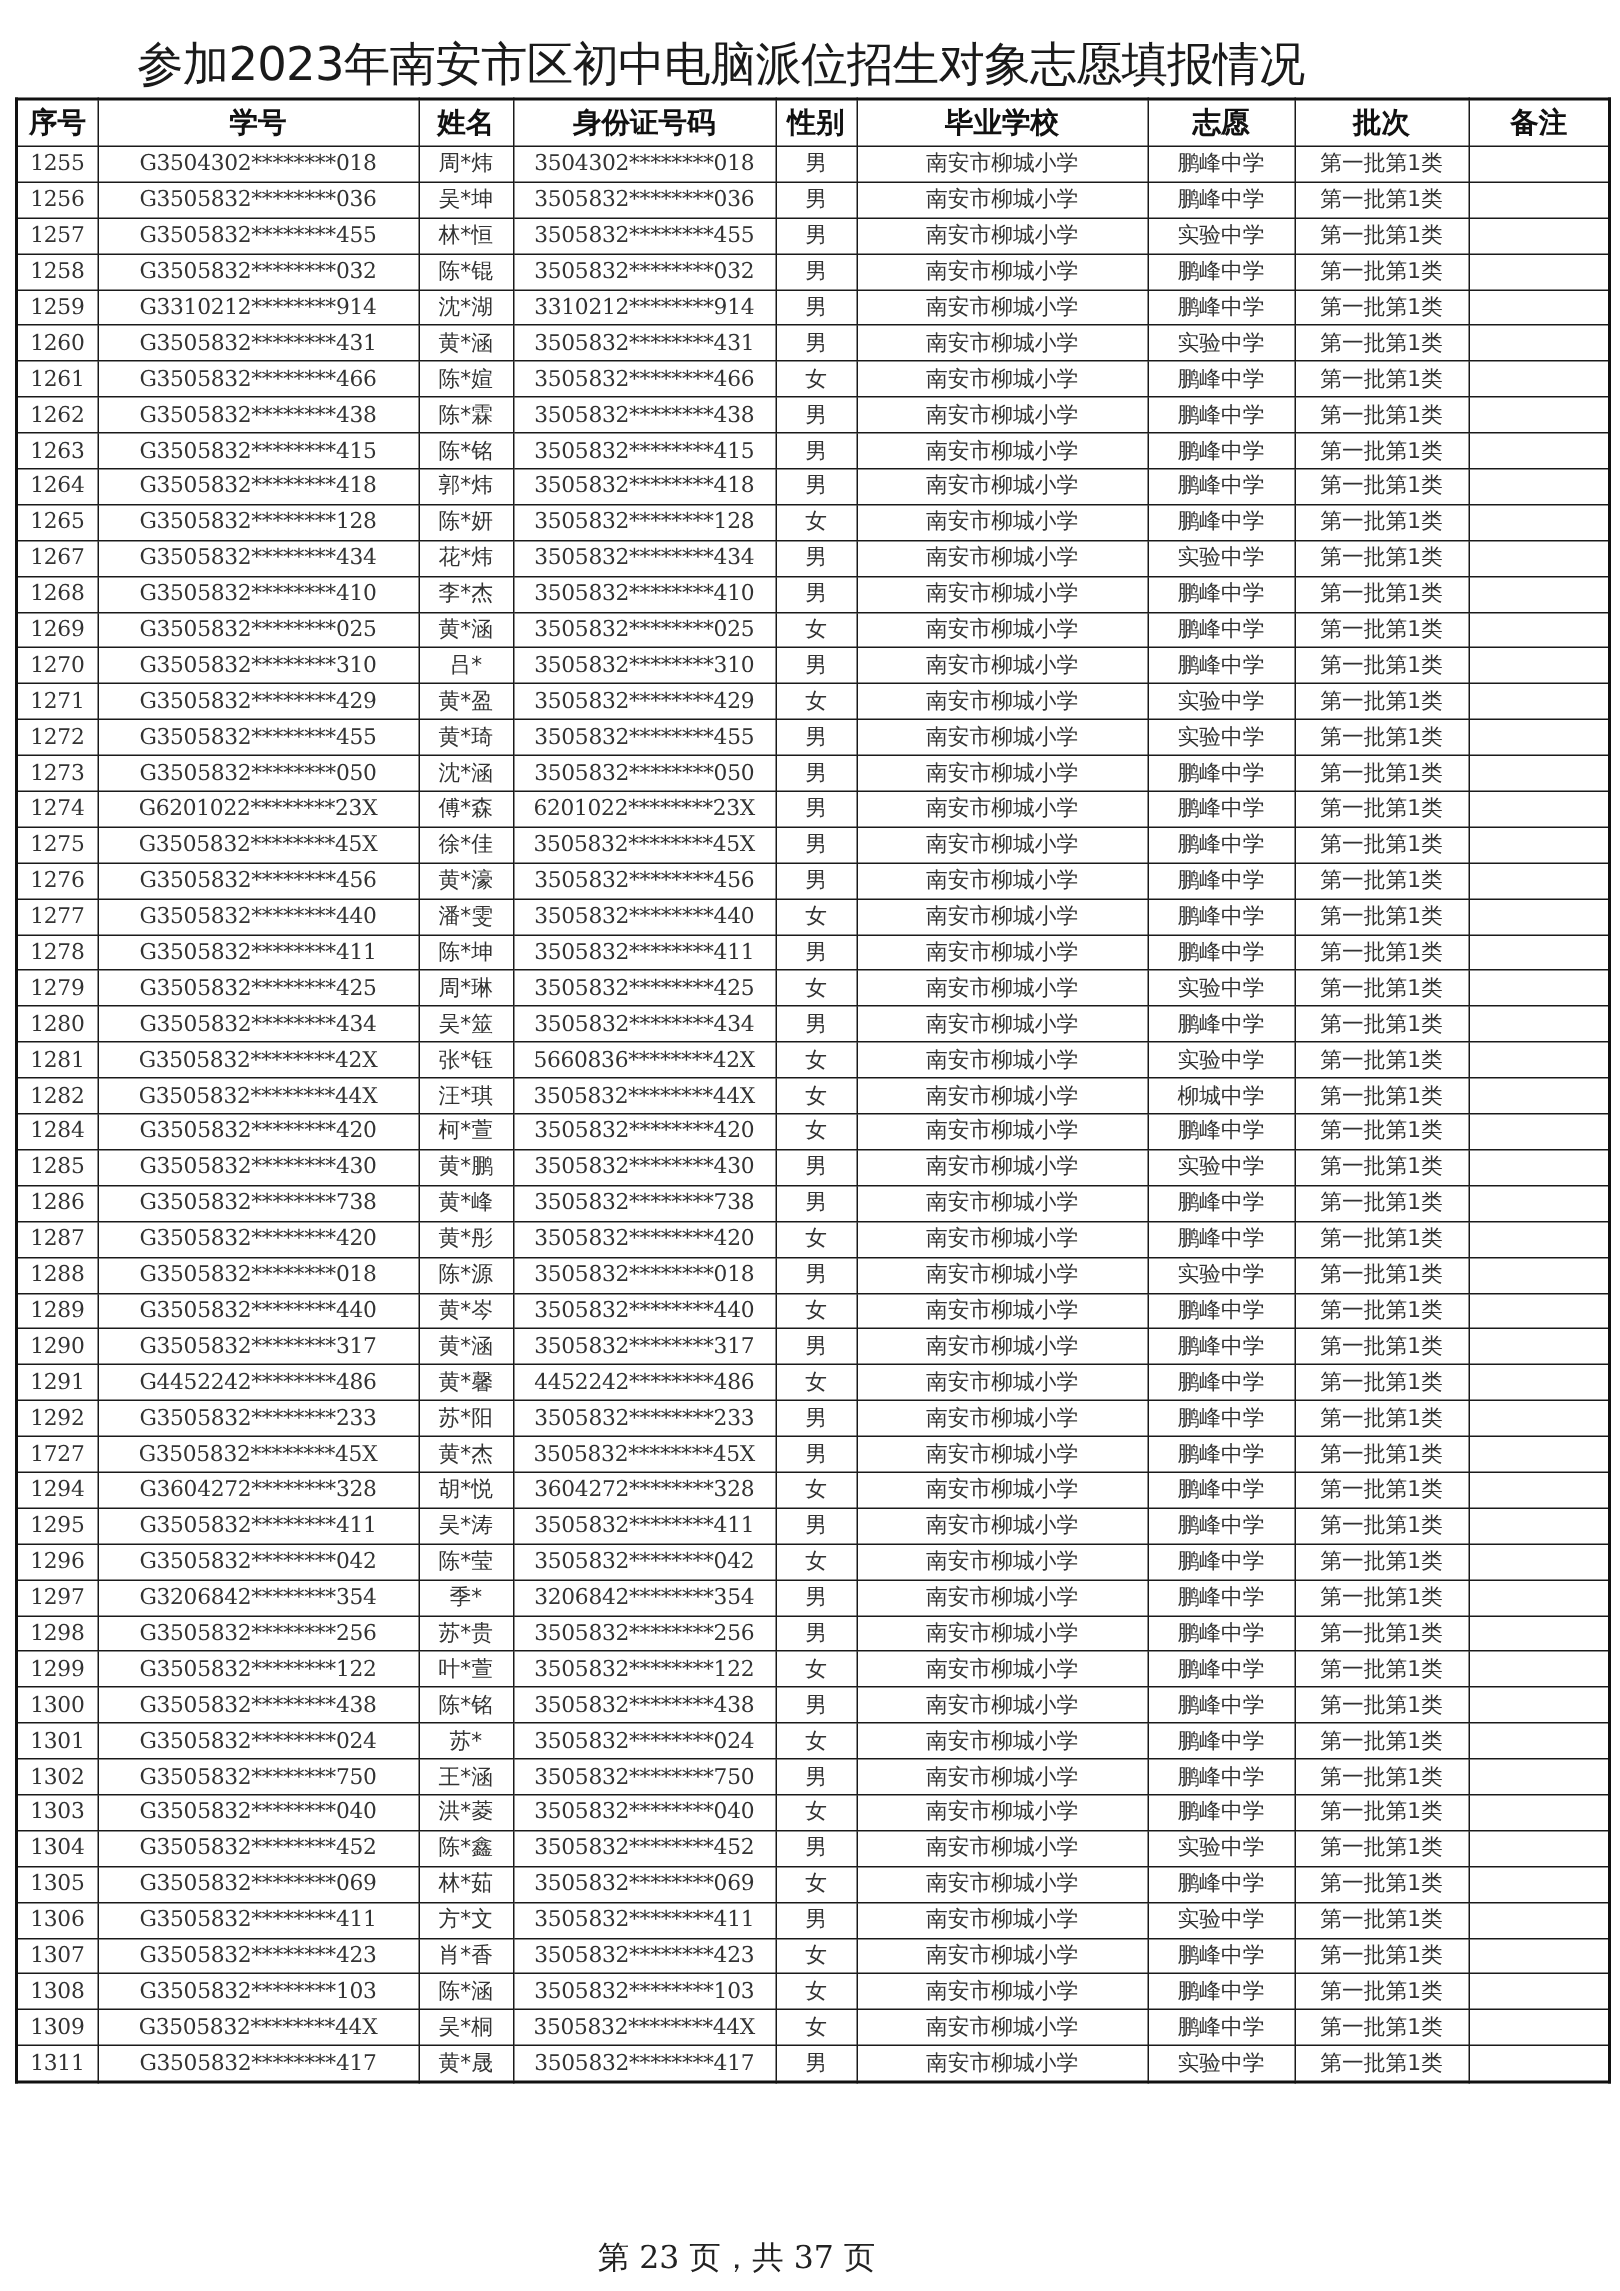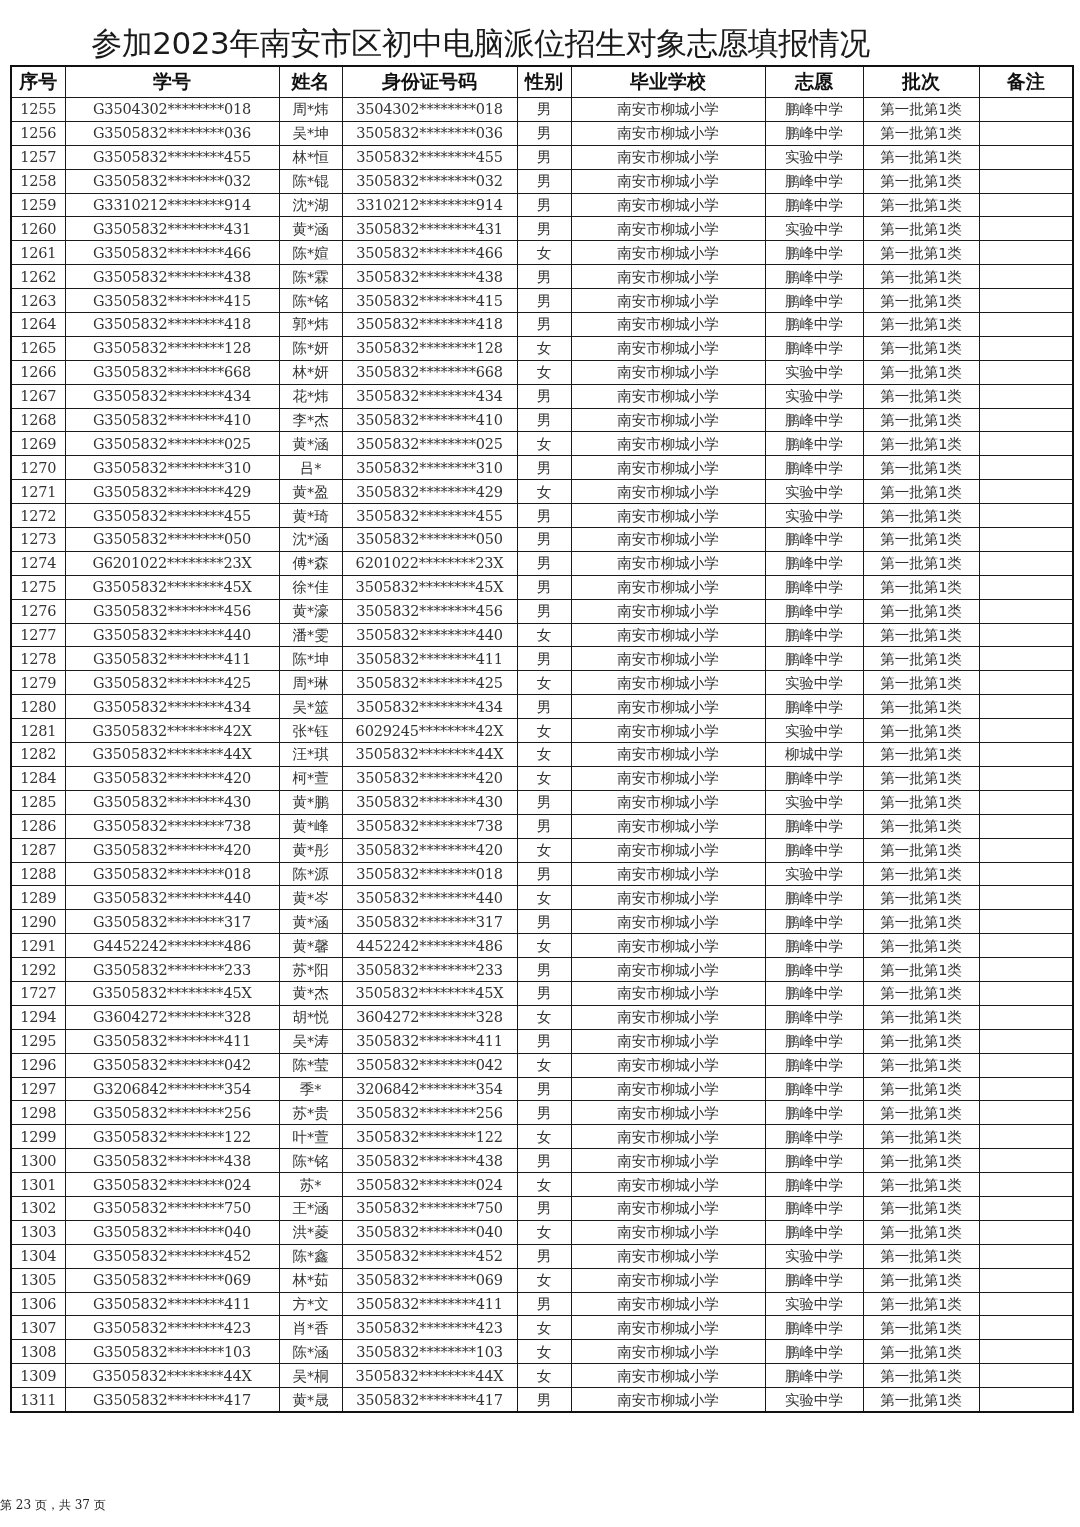--- a/index.html
+++ b/index.html
@@ -25,21 +25,21 @@
     height: 30px; font-family: Liberation Serif, serif;
     font-weight: bold; font-size: 19px; color: #111;
   }
   table.roster td {
     height: 22.9px; font-size: 14.5px; line-height: 22px; color: #333;
   }
   td.mono { font-family: "DejaVu Serif", "Liberation Serif", serif; letter-spacing: -0.2px; }
   td.cn { font-family: "DejaVu Sans", "Liberation Sans", sans-serif; font-size: 14px; }
   .footer {
     position: absolute; left: 0; top: 1492px; width: 982px; height: 26px;
-    font-size: 12px; line-height: 26px; color: #222;
+    text-align: center; font-size: 21px; line-height: 26px; color: #222;
     font-family: "DejaVu Serif", "Liberation Serif", serif;
   }
 </style>
 </head>
 <body>
 
 <div class="title">参加2023年南安市区初中电脑派位招生对象志愿填报情况</div>
 
 <table class="roster">
   <colgroup>
@@ -182,31 +182,20 @@
         <td class="mono">G3505832********128</td>
         <td class="cn">陈*妍</td>
         <td class="mono">3505832********128</td>
         <td class="cn">女</td>
         <td class="cn">南安市柳城小学</td>
         <td class="cn">鹏峰中学</td>
         <td class="cn">第一批第1类</td>
         <td class="cn"></td>
       </tr>
       <tr>
-        <td class="mono">1266</td>
-        <td class="mono">G3505832********668</td>
-        <td class="cn">林*妍</td>
-        <td class="mono">3505832********668</td>
-        <td class="cn">女</td>
-        <td class="cn">南安市柳城小学</td>
-        <td class="cn">实验中学</td>
-        <td class="cn">第一批第1类</td>
-        <td class="cn"></td>
-      </tr>
-      <tr>
         <td class="mono">1267</td>
         <td class="mono">G3505832********434</td>
         <td class="cn">花*炜</td>
         <td class="mono">3505832********434</td>
         <td class="cn">男</td>
         <td class="cn">南安市柳城小学</td>
         <td class="cn">实验中学</td>
         <td class="cn">第一批第1类</td>
         <td class="cn"></td>
       </tr>
@@ -350,21 +339,21 @@
         <td class="cn">男</td>
         <td class="cn">南安市柳城小学</td>
         <td class="cn">鹏峰中学</td>
         <td class="cn">第一批第1类</td>
         <td class="cn"></td>
       </tr>
       <tr>
         <td class="mono">1281</td>
         <td class="mono">G3505832********42X</td>
         <td class="cn">张*钰</td>
-        <td class="mono">6029245********42X</td>
+        <td class="mono">5660836********42X</td>
         <td class="cn">女</td>
         <td class="cn">南安市柳城小学</td>
         <td class="cn">实验中学</td>
         <td class="cn">第一批第1类</td>
         <td class="cn"></td>
       </tr>
       <tr>
         <td class="mono">1282</td>
         <td class="mono">G3505832********44X</td>
         <td class="cn">汪*琪</td>

